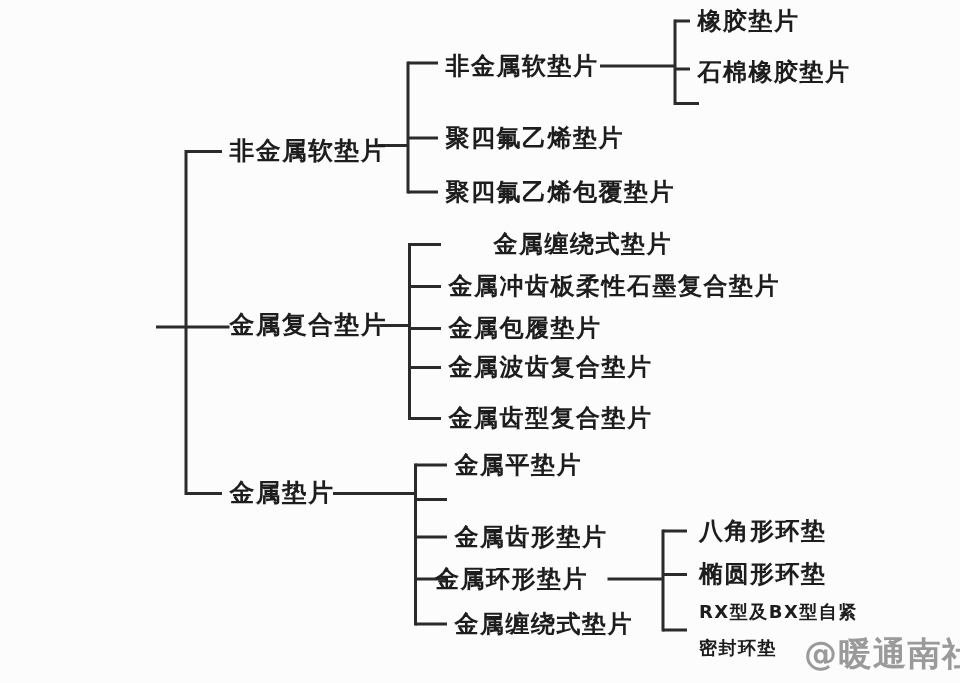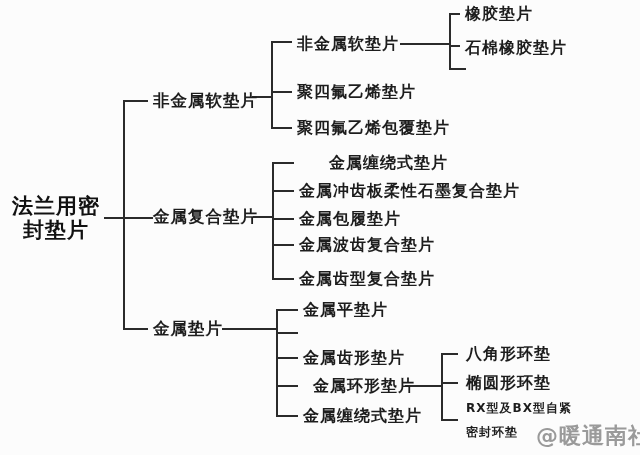--- a/index.html
+++ b/index.html
@@ -99,45 +99,41 @@
   <div class="line" style="left:277px;top:357px;width:21px;height:2px;"></div>
   <div class="line" style="left:277px;top:385px;width:21px;height:2px;"></div>
   <div class="line" style="left:277px;top:415px;width:21px;height:2px;"></div>
 
   <div class="line" style="left:405px;top:385px;width:37px;height:2px;"></div>
   <div class="line" style="left:441px;top:353px;width:2px;height:68px;"></div>
   <div class="line" style="left:442px;top:353px;width:16px;height:2px;"></div>
   <div class="line" style="left:442px;top:382px;width:16px;height:2px;"></div>
   <div class="line" style="left:442px;top:419px;width:16px;height:2px;"></div>
 
-  <div class="root">
-    <div>法兰用密</div>
-    <div>封垫片</div>
-  </div>
 
   <span class="node l2" style="left:153px;top:90px;">非金属软垫片</span>
   <span class="node l2" style="left:153px;top:206px;">金属复合垫片</span>
   <span class="node l2" style="left:153px;top:318px;">金属垫片</span>
 
   <span class="node" style="left:297px;top:33px;">非金属软垫片</span>
   <span class="node" style="left:297px;top:81px;">聚四氟乙烯垫片</span>
   <span class="node" style="left:297px;top:117px;">聚四氟乙烯包覆垫片</span>
 
   <span class="node" style="left:465px;top:3px;">橡胶垫片</span>
   <span class="node" style="left:465px;top:37px;">石棉橡胶垫片</span>
 
   <span class="node" style="left:317px;top:152px;margin-left:12px;">金属缠绕式垫片</span>
   <span class="node" style="left:299px;top:180px;">金属冲齿板柔性石墨复合垫片</span>
   <span class="node" style="left:299px;top:208px;">金属包履垫片</span>
   <span class="node" style="left:299px;top:234px;">金属波齿复合垫片</span>
   <span class="node" style="left:299px;top:268px;">金属齿型复合垫片</span>
 
   <span class="node" style="left:303px;top:299px;">金属平垫片</span>
   <span class="node" style="left:303px;top:347px;">金属齿形垫片</span>
-  <span class="node" style="left:313px;top:375px;">金属环形垫片</span>
+  <span class="node" style="left:290px;top:375px;">金属环形垫片</span>
   <span class="node" style="left:303px;top:405px;">金属缠绕式垫片</span>
 
   <span class="node" style="left:466px;top:343px;text-align:center;">八角形环垫</span>
   <span class="node" style="left:466px;top:372px;">椭圆形环垫</span>
   <div class="two-line" style="left:466px;top:396px;">
     <div>RX型及BX型自紧</div>
     <div>密封环垫</div>
   </div>
 
   <span class="watermark">@暖通南社</span>

